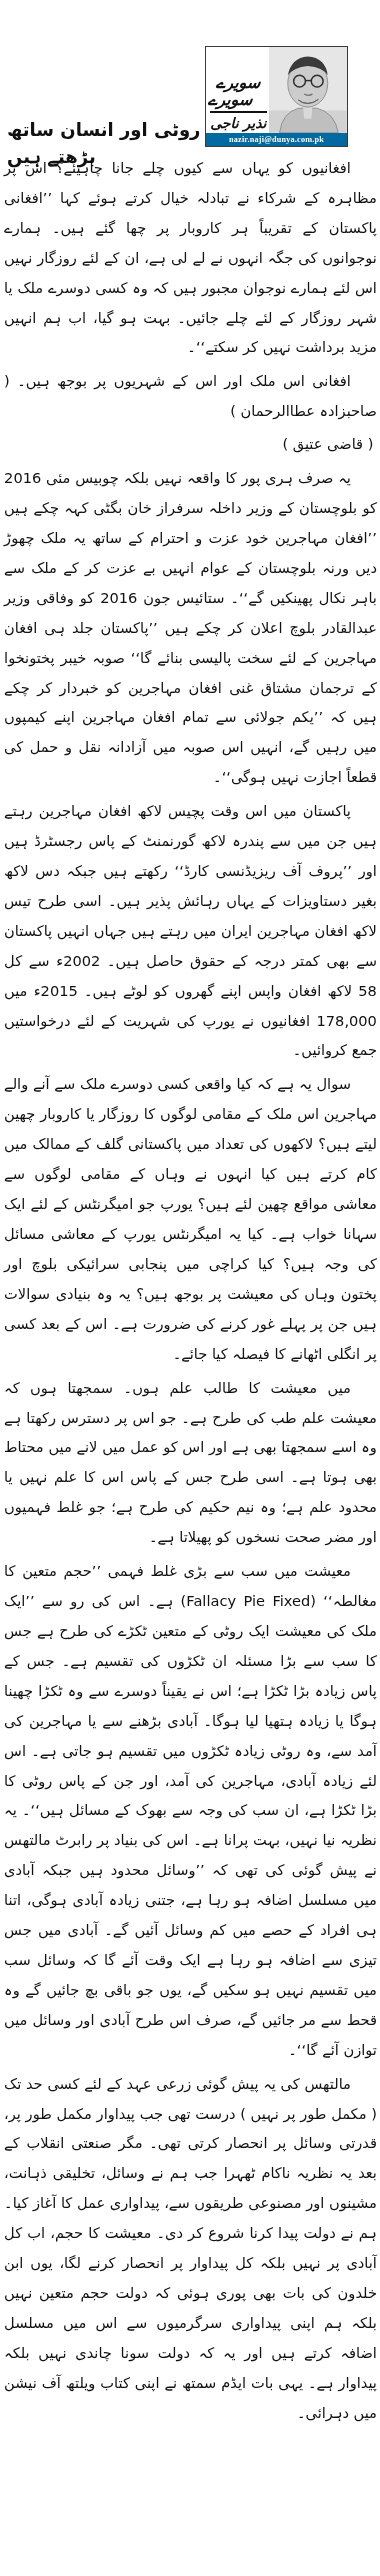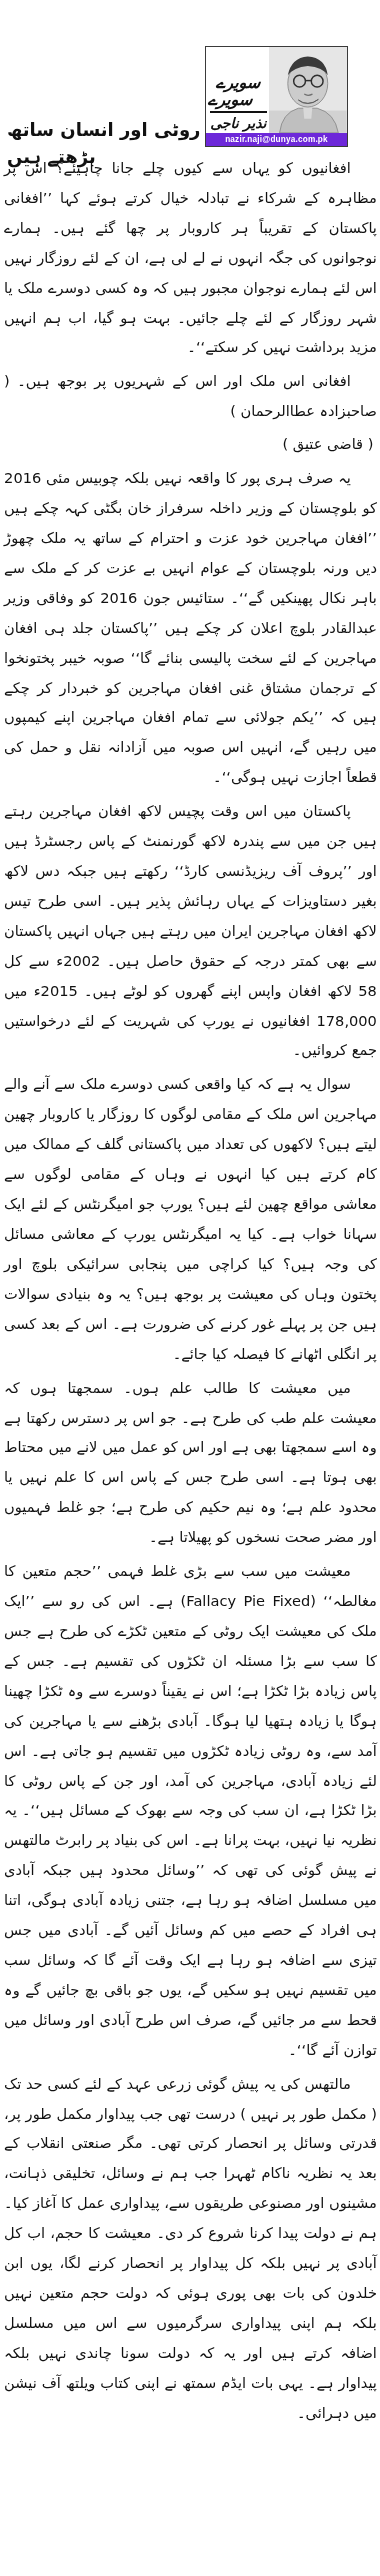--- a/index.html
+++ b/index.html
@@ -10,21 +10,21 @@
   .masthead-inner{display:flex;flex-direction:row;height:86px;}
   .calligraphy{width:45%;display:flex;flex-direction:column;justify-content:flex-end;align-items:center;
                padding:2.3px 1.2px 1.2px 2.3px;box-sizing:border-box;}
   .callig-line{font-weight:bold;font-style:italic;font-size:16px;line-height:1.05;direction:rtl;
                transform:skewX(-6deg);white-space:nowrap;}
   .callig-line.second{align-self:flex-start;margin-right:10.5px;}
   .callig-rule{width:96%;height:1.8px;background:#111;margin:2.3px 0 1.8px 0;}
   .author-sign{font-size:14px;font-weight:bold;font-style:italic;direction:rtl;margin-bottom:1.2px;}
   .photo-wrap{width:55%;height:86px;overflow:hidden;background:#e9e9e9;}
   .photo-wrap svg{display:block;width:100%;height:100%;}
-  .email-bar{background:#6d28d9;color:#fff;font-family:Liberation Sans, sans-serif;font-weight:bold;
+  .email-bar{background:#0369a1;color:#fff;font-family:Liberation Serif, serif;font-weight:bold;
              font-size:8.2px;text-align:center;padding:1.8px 0 2.3px 0;letter-spacing:0.2px;}
   
   .headline{position:absolute;top:104px;left:7px;width:197px;text-align:left;direction:rtl;
             font-size:18px;font-weight:bold;line-height:1.5;}
   
   .article{position:absolute;top:153px;left:0;width:381px;padding:0 4.1px;box-sizing:border-box;
            direction:rtl;text-align:justify;font-size:14.6px;line-height:2.05;}
   .article p{margin:0 0 4.1px 0;}
   .article p.body{text-indent:26px;}
   .article p.attribution{text-indent:3.5px;margin-top:-1.2px;}

